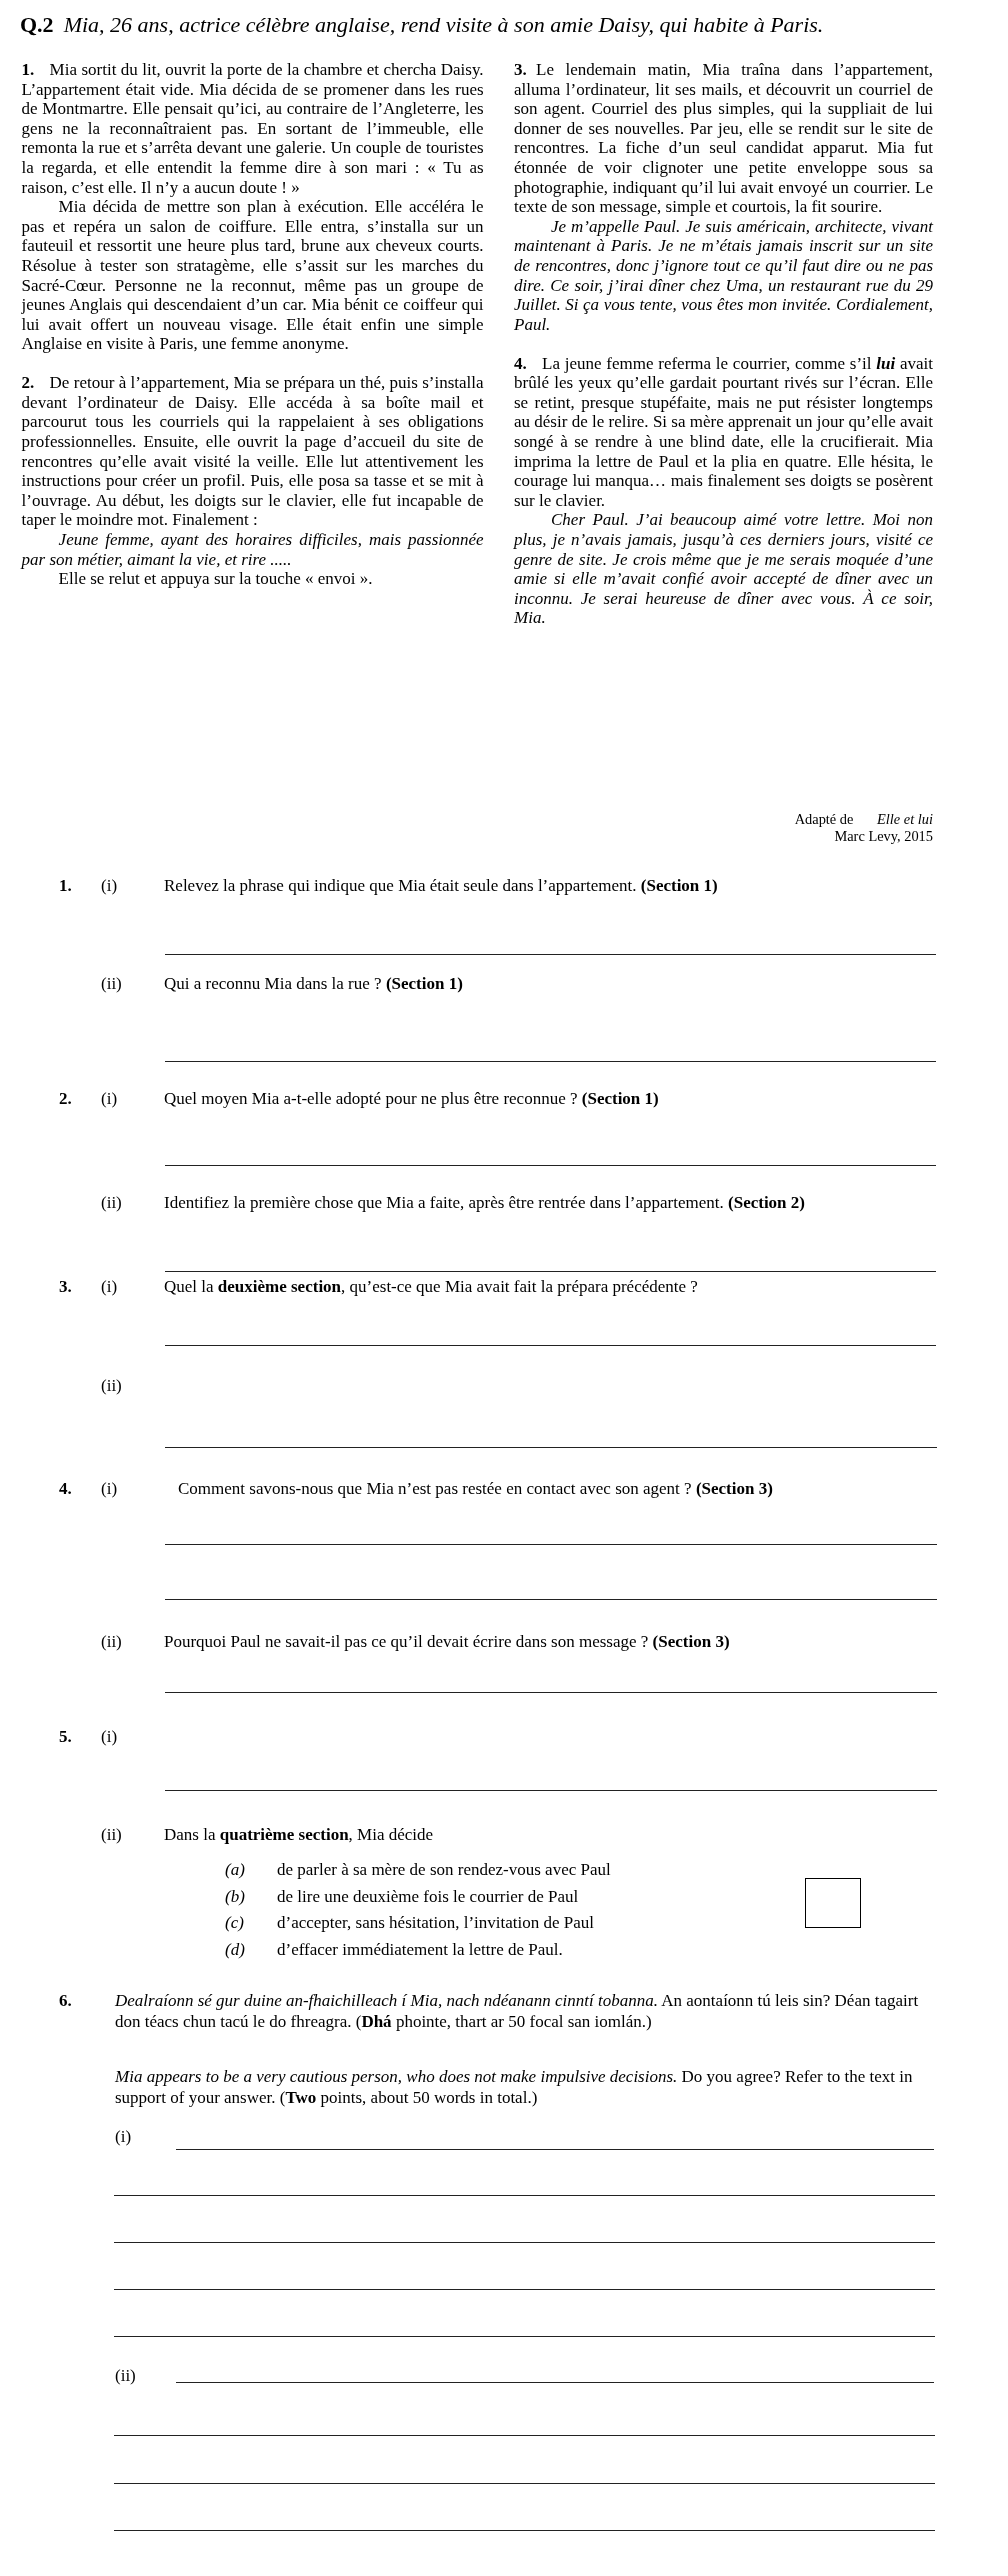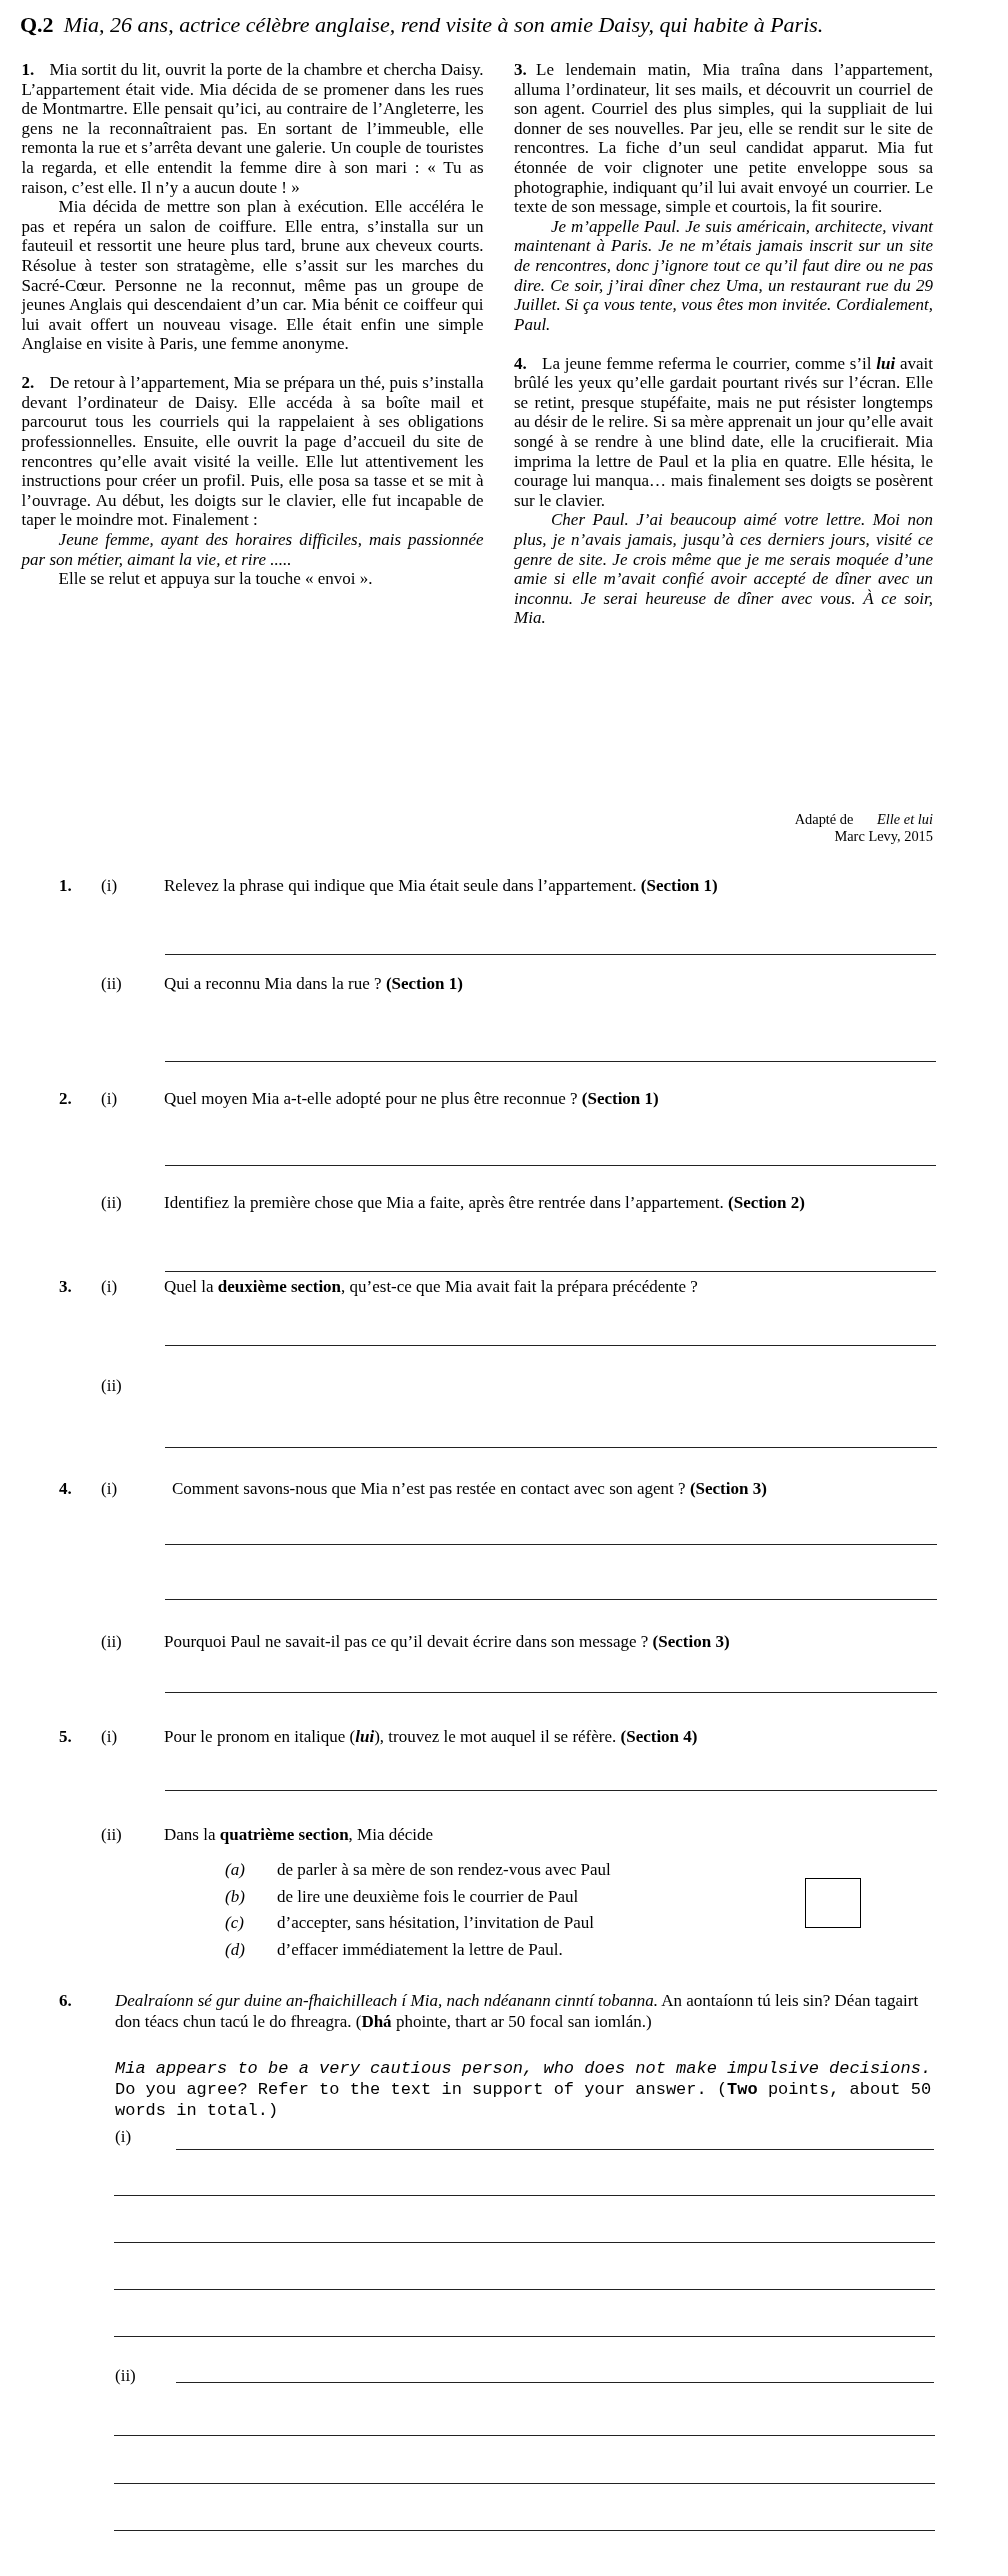--- a/index.html
+++ b/index.html
@@ -105,35 +105,34 @@
 <div class="line" style="left:165px; top:1345px; width:771px;"></div>
 
 <div class="abs q" style="left:59px; top:1375px; width:887px; height:22px;">
   <span class="sub" style="left:42px;">(ii)</span>
 </div>
 <div class="line" style="left:165px; top:1447px; width:772px;"></div>
 
 <div class="abs q" style="left:59px; top:1478px; width:887px; height:22px;">
   <span class="num">4.</span>
   <span class="sub" style="left:42px;">(i)</span>
-  <span class="sub" style="left:113px;text-align:center;"><span>Comment savons-nous que Mia n’est pas restée en contact avec son agent ?</span>  <b>(Section 3)</b></span>
+  <span class="sub" style="left:119px;text-align:center;"><span>Comment savons-nous que Mia n’est pas restée en contact avec son agent ?</span>  <b>(Section 3)</b></span>
 </div>
 <div class="line" style="left:165px; top:1544px; width:772px;"></div>
 <div class="line" style="left:165px; top:1599px; width:772px;"></div>
 
 <div class="abs q" style="left:59px; top:1631px; width:887px; height:22px;">
   <span class="sub" style="left:42px;">(ii)</span>
   <span class="sub" style="left:105px;"><span>Pourquoi Paul ne savait-il pas ce qu’il devait écrire dans son message ?</span>  <b>(Section 3)</b></span>
 </div>
 <div class="line" style="left:165px; top:1692px; width:772px;"></div>
 
 <div class="abs q" style="left:59px; top:1726px; width:887px; height:22px;">
   <span class="num">5.</span>
   <span class="sub" style="left:42px;">(i)</span>
-  <span class="sub" style="left:105px;"><span>Pour le pronom en italique (</span><i><b>lui</b></i><span>), trouvez le mot auquel il se réfère.</span>  <b>(Section 4)</b></span>
 </div>
 <div class="line" style="left:165px; top:1790px; width:772px;"></div>
 
 <div class="abs q" style="left:59px; top:1824px; width:887px; height:22px;">
   <span class="sub" style="left:42px;">(ii)</span>
   <span class="sub" style="left:105px;"><span>Dans la</span> <b>quatrième section</b><span>, Mia décide</span></span>
 </div>
 
 <div class="abs opt" style="left:225px; top:1859px; width:499px; height:21px;">
   <span class="lbl">(a)</span>
@@ -151,21 +150,21 @@
   <span class="lbl">(d)</span>
   <span class="txt">d’effacer immédiatement la lettre de Paul.</span>
 </div>
 <div class="abs answer-box" style="left:805px; top:1878px; width:54px; height:48px;"></div>
 
 <div class="abs q6" style="left:59px; top:1990px; width:887px;">
   <span style="position:absolute; left:0; font-weight:bold;">6.</span>
   <div style="margin-left:56px; width:832px;">
     <span class="it">Dealraíonn sé gur duine an-fhaichilleach í Mia, nach ndéanann cinntí tobanna.</span>  <span>An aontaíonn tú leis sin?  Déan tagairt don téacs chun tacú le do fhreagra.  (</span><b>Dhá</b> <span>phointe, thart ar 50 focal san iomlán.)</span>
   </div>
-  <div style="margin-left:56px; width:832px; margin-top:26px;font-family:Liberation Mono, monospace;">
+  <div style="margin-left:56px; width:832px; margin-top:34px;">
     <span class="it">Mia appears to be a very cautious person, who does not make impulsive decisions.</span>  <span>Do you agree? Refer to the text in support of your answer.  (</span><b>Two</b> <span>points, about 50 words in total.)</span>
   </div>
 </div>
 
 <div class="abs q" style="left:115px; top:2126px; height:22px;">(i)</div>
 <div class="line" style="left:176px; top:2149px; width:758px;"></div>
 <div class="line" style="left:114px; top:2195px; width:821px;"></div>
 <div class="line" style="left:114px; top:2242px; width:821px;"></div>
 <div class="line" style="left:114px; top:2289px; width:821px;"></div>
 <div class="line" style="left:114px; top:2336px; width:821px;"></div>

